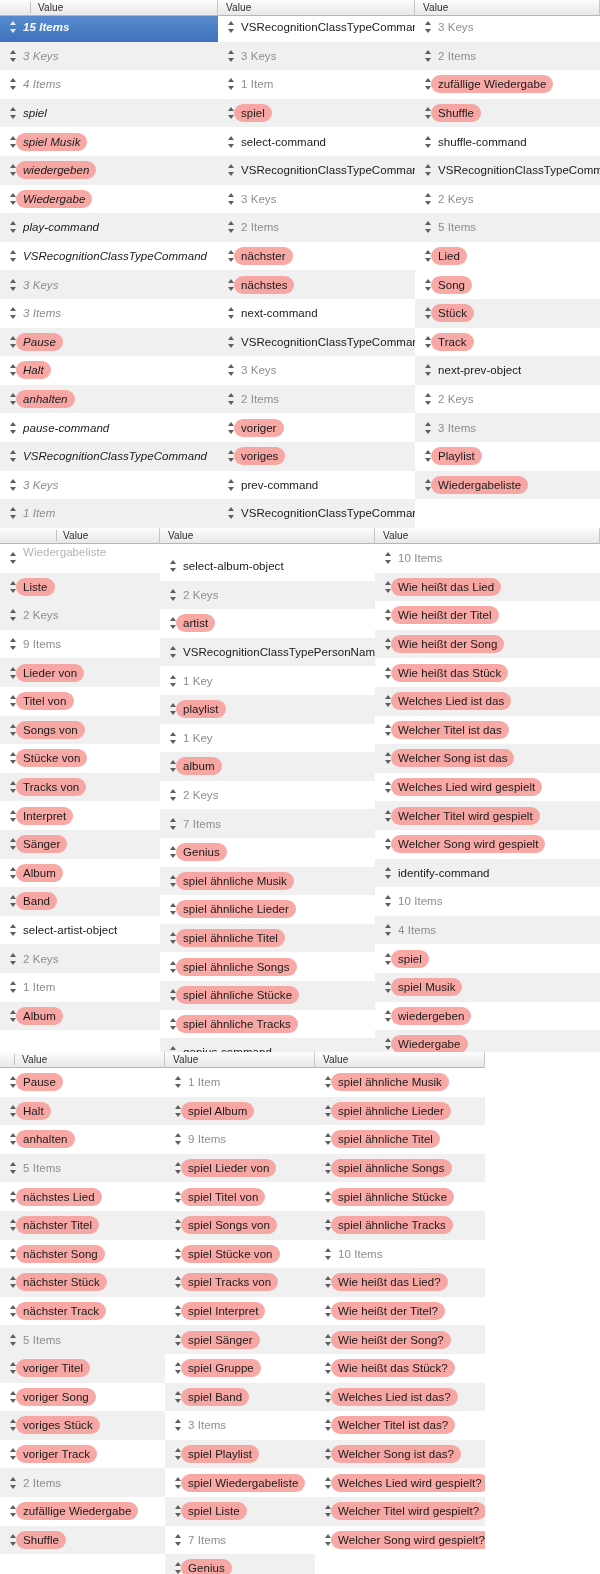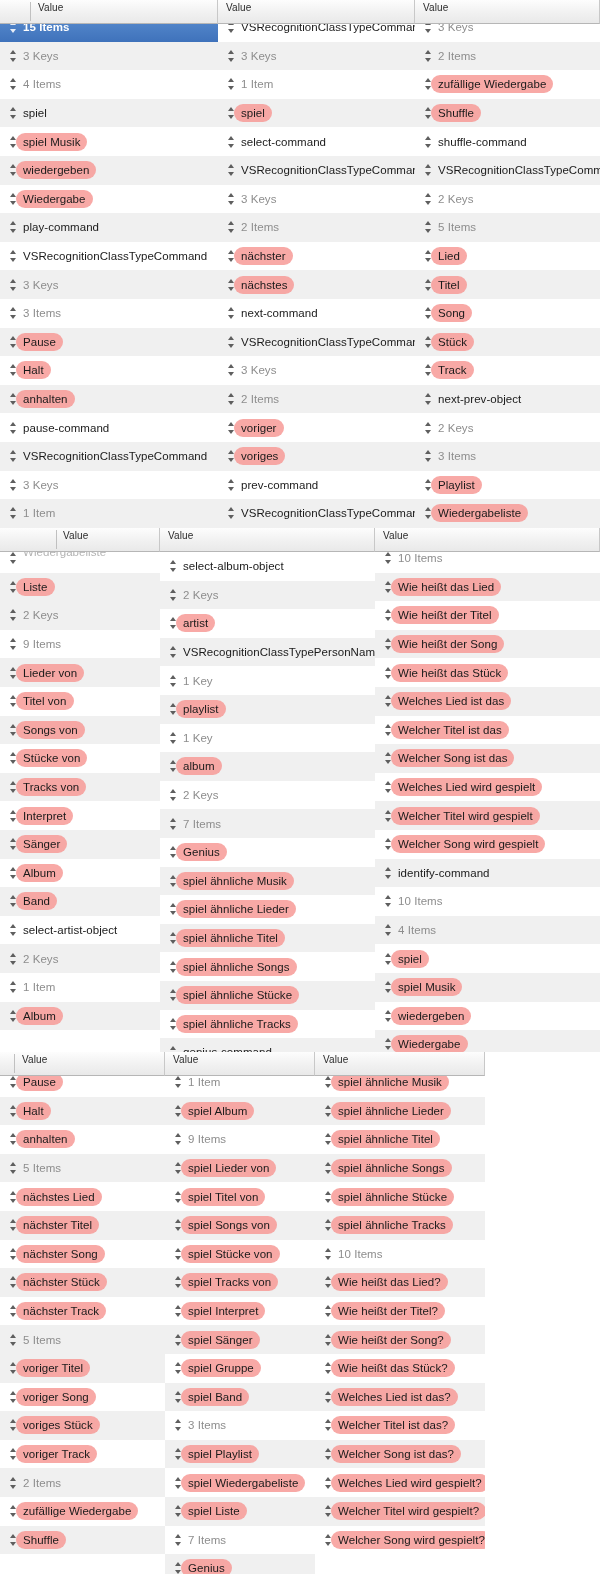--- a/index.html
+++ b/index.html
@@ -12,21 +12,21 @@
   .panel{position:absolute;background:#ffffff;overflow:hidden;}
   .panel-1{left:0;top:0;width:600px;height:528px;}
   .panel-2{left:0;top:528px;width:600px;height:524px;}
   .panel-3{left:0;top:1052px;width:600px;height:522px;}
 
   .col{position:absolute;top:0;bottom:0;overflow:hidden;background:#fff;}
   .col-body{position:absolute;left:0;right:0;top:17px;bottom:0;overflow:hidden;}
 
   
   .hdr{
-    position:absolute;left:0;right:0;top:0;height:24px;
+    position:absolute;left:0;right:0;top:0;height:16px;
     background:linear-gradient(to bottom,#fdfdfd 0%,#f2f2f2 50%,#e9e9e9 100%);
     border-bottom:1px solid #b6b6b6;
     border-right:1px solid #c8c8c8;
     box-sizing:border-box;
     z-index:5;
   }
   .hdr-label{
     position:absolute;left:8px;top:1px;
     font-size:10px;color:#2b2b2b;letter-spacing:.1px;
     line-height:14px;white-space:nowrap;
@@ -73,21 +73,21 @@
 </style>
 </head>
 <body>
 
 <div class="panel panel-1">
   <div class="col" style="left:0px;width:218px;">
     <div class="hdr">
       <div class="hdr-sep" style="left:30px;"></div>
       <div class="hdr-label" style="left:38px;">Value</div>
     </div>
-    <div class="col-body" style="top:13px;">
+    <div class="col-body" style="top:13px;font-style:italic;">
         <div class="row sel">
           <span class="stepper">
             <i class="up"></i>
             <i class="dn"></i>
           </span>
           <span class="val muted">15 Items</span>
         </div>
         <div class="row alt">
           <span class="stepper">
             <i class="up"></i>
@@ -404,27 +404,20 @@
             <i class="dn"></i>
           </span>
           <span class="val muted">5 Items</span>
         </div>
         <div class="row">
           <span class="stepper">
             <i class="up"></i>
             <i class="dn"></i>
           </span>
           <span class="val hi">Lied</span>
-        </div>
-        <div class="row alt">
-          <span class="stepper">
-            <i class="up"></i>
-            <i class="dn"></i>
-          </span>
-          <span class="val hi">Titel</span>
         </div>
         <div class="row">
           <span class="stepper">
             <i class="up"></i>
             <i class="dn"></i>
           </span>
           <span class="val hi">Song</span>
         </div>
         <div class="row alt">
           <span class="stepper">

